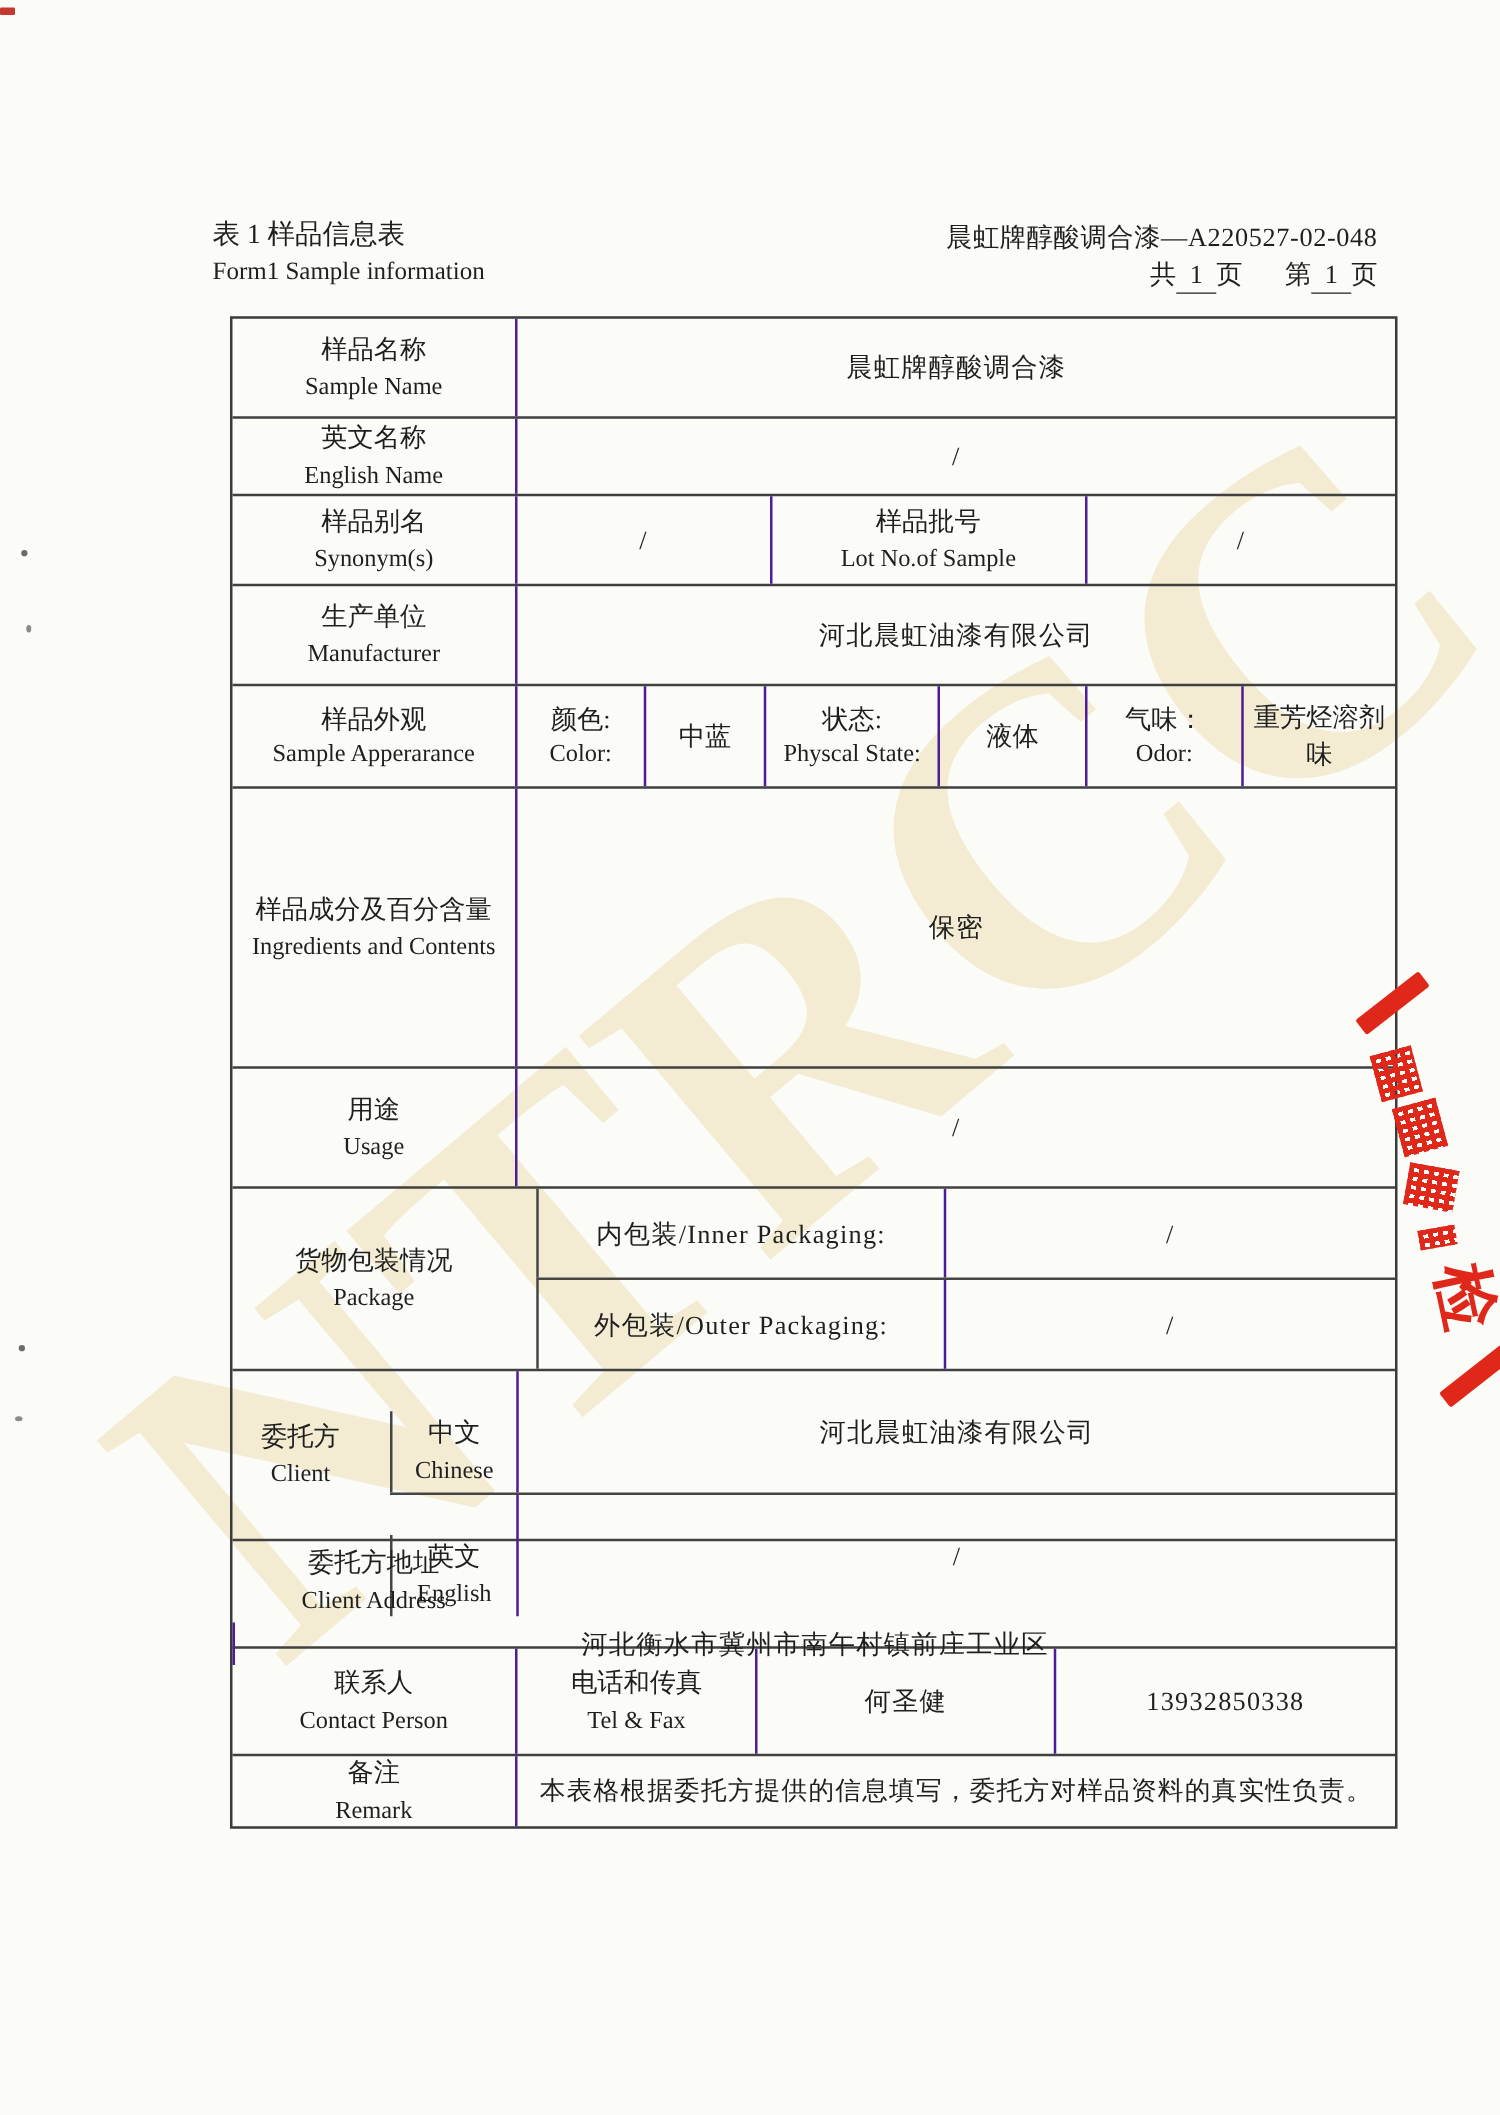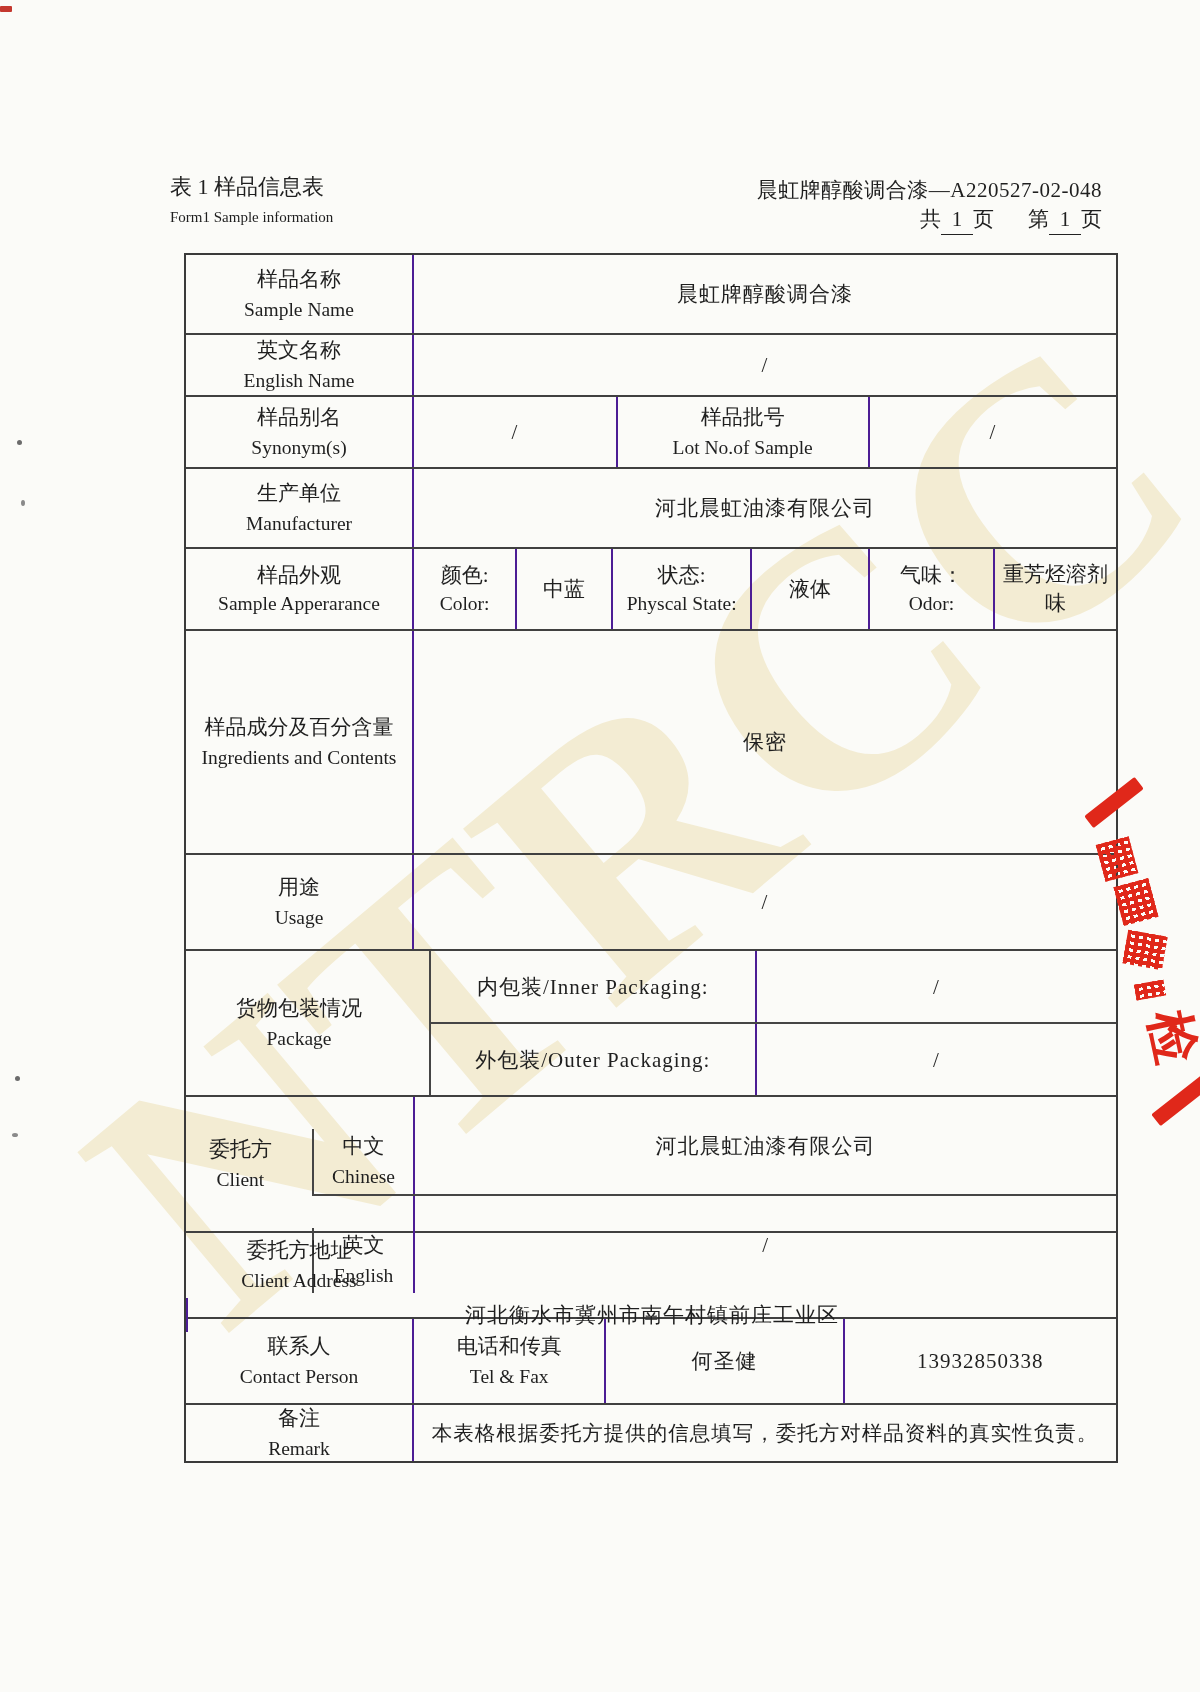--- a/index.html
+++ b/index.html
@@ -15,21 +15,21 @@
     position:absolute;left:-110px;top:650px;width:1500px;
     transform:rotate(-40deg);
     font-size:360px;line-height:360px;font-weight:bold;
     color:#f3ecd3;text-align:center;letter-spacing:2px;
     z-index:0;user-select:none;white-space:nowrap;
   }
   
   .hdr{position:absolute;left:168px;right:98px;top:172px;z-index:2;}
   .hdr-left{position:absolute;left:2px;top:0;}
   .hdr-title-cn{font-size:22px;line-height:30px;}
-  .hdr-title-en{font-size:15px;line-height:30px;text-align:center;}
+  .hdr-title-en{font-size:20px;line-height:30px;text-align:center;}
   .hdr-right{position:absolute;right:0;top:4px;text-align:right;}
   .hdr-ref{font-size:21px;line-height:28px;letter-spacing:.5px;}
   .hdr-pages{font-size:21px;line-height:30px;}
   .hdr-pages .gap{display:inline-block;width:34px;}
   .u{display:inline-block;min-width:26px;text-align:center;border-bottom:1.6px solid #222;padding:0 3px;}
   
   .tbl{
     position:absolute;left:184px;top:253px;width:934px;z-index:1;
     border:2.6px solid #3a3a3a;box-sizing:border-box;
     background:transparent;

